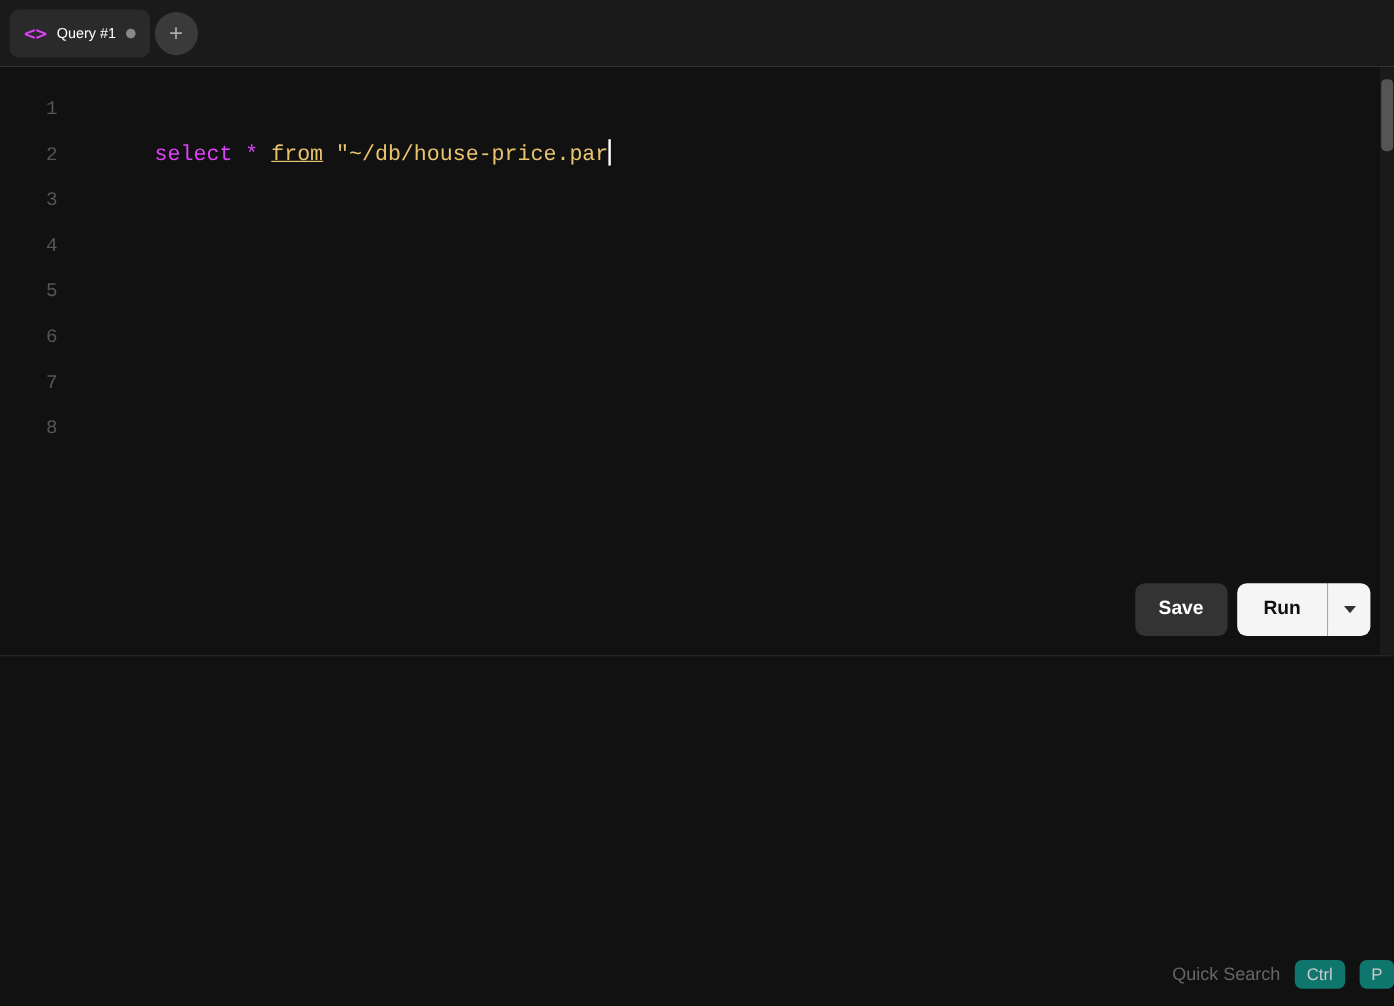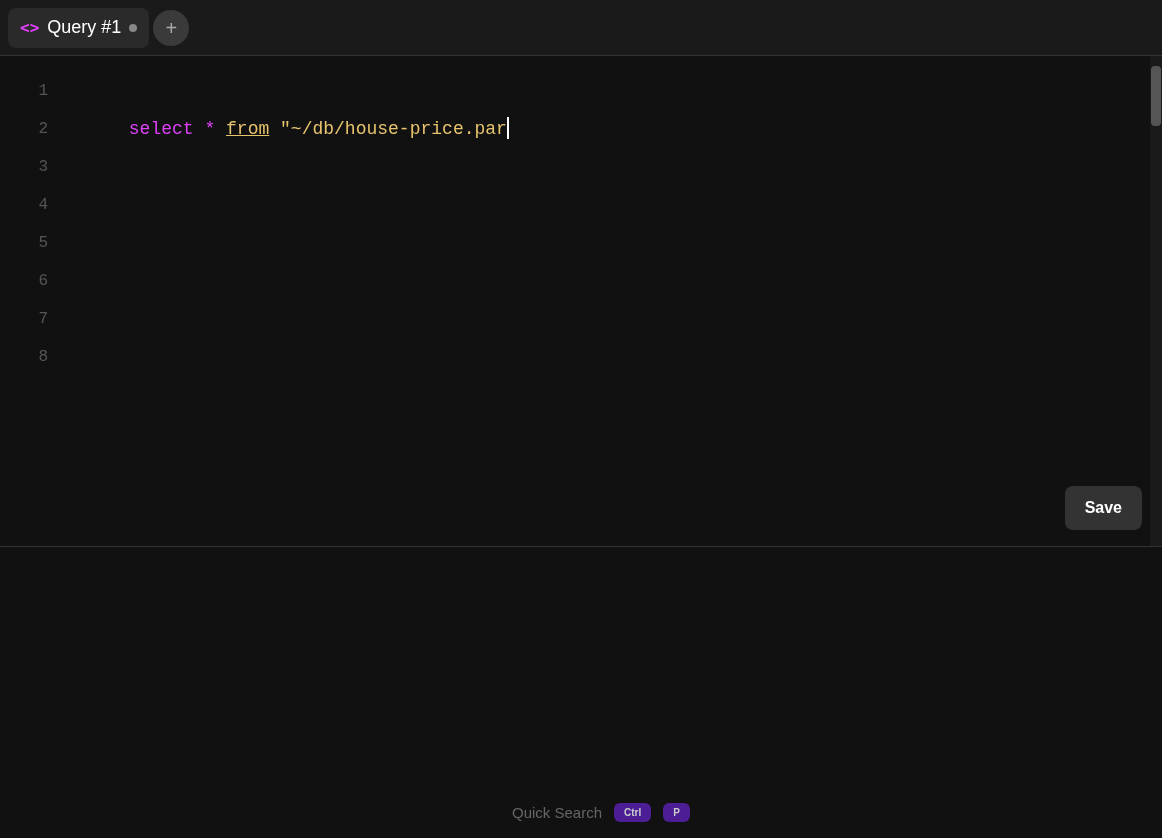--- a/index.html
+++ b/index.html
@@ -40,21 +40,21 @@
 
     .tab-icon {
       color: #e040fb;
       font-size: 16px;
       font-weight: bold;
       font-family: monospace;
     }
 
     .tab-title {
       color: #ffffff;
-      font-size: 18px;
+      font-size: 12px;
       font-family: -apple-system, BlinkMacSystemFont, sans-serif;
       font-weight: 500;
     }
 
     .tab-dot {
       width: 8px;
       height: 8px;
       background-color: #888;
       border-radius: 50%;
     }
@@ -227,39 +227,39 @@
     
     .status-bar {
       position: fixed;
       bottom: 0;
       left: 0;
       right: 0;
       height: 52px;
       background-color: #111;
       display: flex;
       align-items: center;
-      justify-content: center;
+      justify-content: flex-end;
       gap: 12px;
       padding-left: 40px;
     }
 
     .quick-search-label {
       color: #666;
       font-family: -apple-system, BlinkMacSystemFont, sans-serif;
       font-size: 15px;
     }
 
     .kbd {
-      background-color: #4c1d95;
+      background-color: #0f766e;
       color: #ccc;
       border-radius: 6px;
       padding: 4px 10px;
       font-family: -apple-system, BlinkMacSystemFont, sans-serif;
-      font-size: 10px;
-      font-weight: 700;
+      font-size: 14px;
+      font-weight: 400;
     }
   </style>
 </head>
 <body>
 
 <div class="tab-bar">
   <div class="tab-active">
     <span class="tab-icon">&lt;&gt;</span>
     <span class="tab-title">Query #1</span>
     <span class="tab-dot"></span>
@@ -284,20 +284,26 @@
       <span class="kw-select">select</span><span class="kw-star"> * </span><span class="kw-from">from</span><span class="kw-string"> "~/db/house-price.par</span><span class="cursor"></span>
     </div>
   </div>
 
   <div class="scrollbar-track">
     <div class="scrollbar-thumb"></div>
   </div>
 
   <div class="editor-toolbar">
     <button class="btn-save">Save</button>
+    <div class="btn-run-group">
+      <button class="btn-run">Run</button>
+      <button class="btn-run-dropdown">
+        <span class="chevron-down"></span>
+      </button>
+    </div>
   </div>
 </div>
 
 <div class="divider"></div>
 
 <div class="results-area"></div>
 
 <div class="status-bar">
   <span class="quick-search-label">Quick Search</span>
   <span class="kbd">Ctrl</span>

